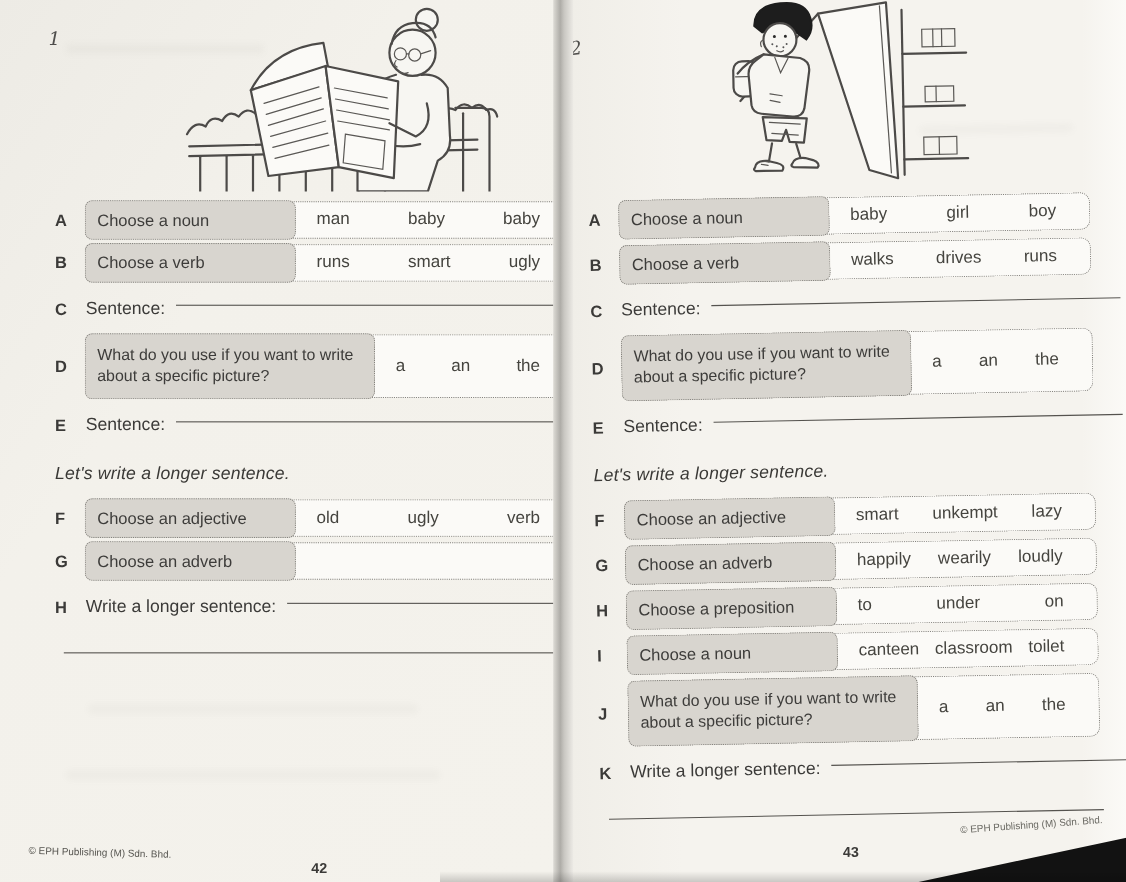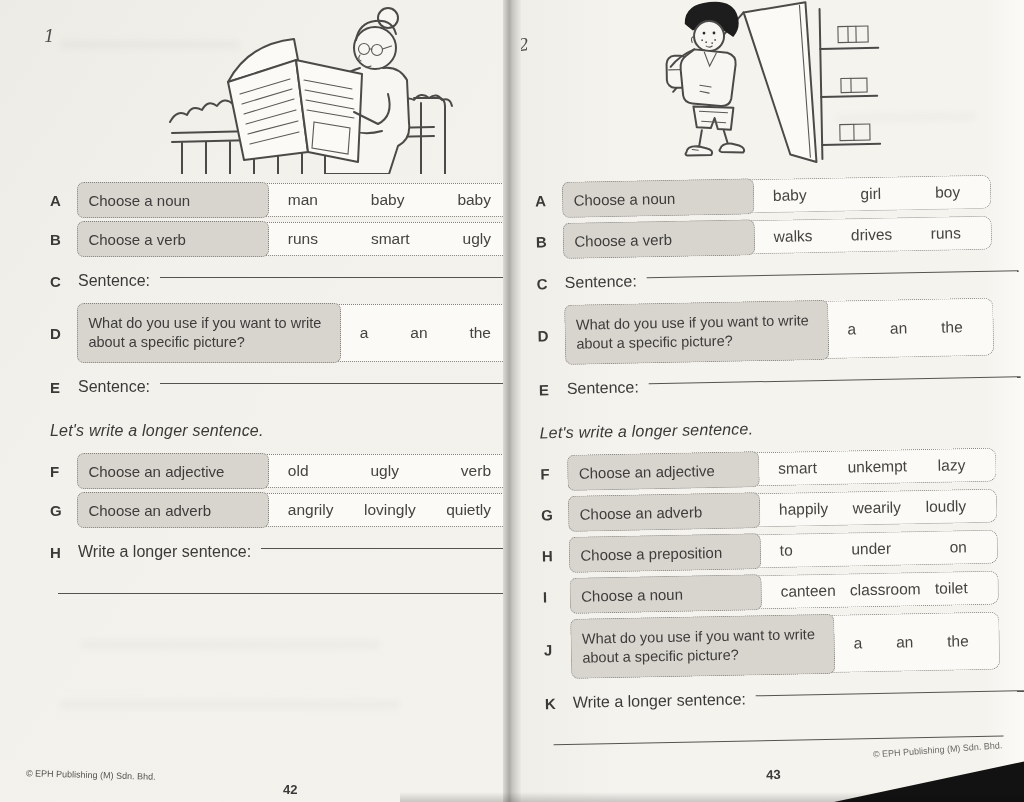--- a/index.html
+++ b/index.html
@@ -177,25 +177,20 @@
                 <span class="opt">old</span>
                 <span class="opt">ugly</span>
                 <span class="opt">verb</span>
               </div>
             </div>
           </div>
           <div class="row choice">
             <span class="letter">G</span>
             <div class="box">
               <div class="lbl">Choose an adverb</div>
-              <div class="opts">
-                <span class="opt">angrily</span>
-                <span class="opt">lovingly</span>
-                <span class="opt">quietly</span>
-              </div>
             </div>
           </div>
           <div class="row line2">
             <span class="letter">H</span>
             <span class="ltext">Write a longer sentence:</span>
             <span class="rule"></span>
           </div>
           <div class="rulefull"></div>
         </div>
 

